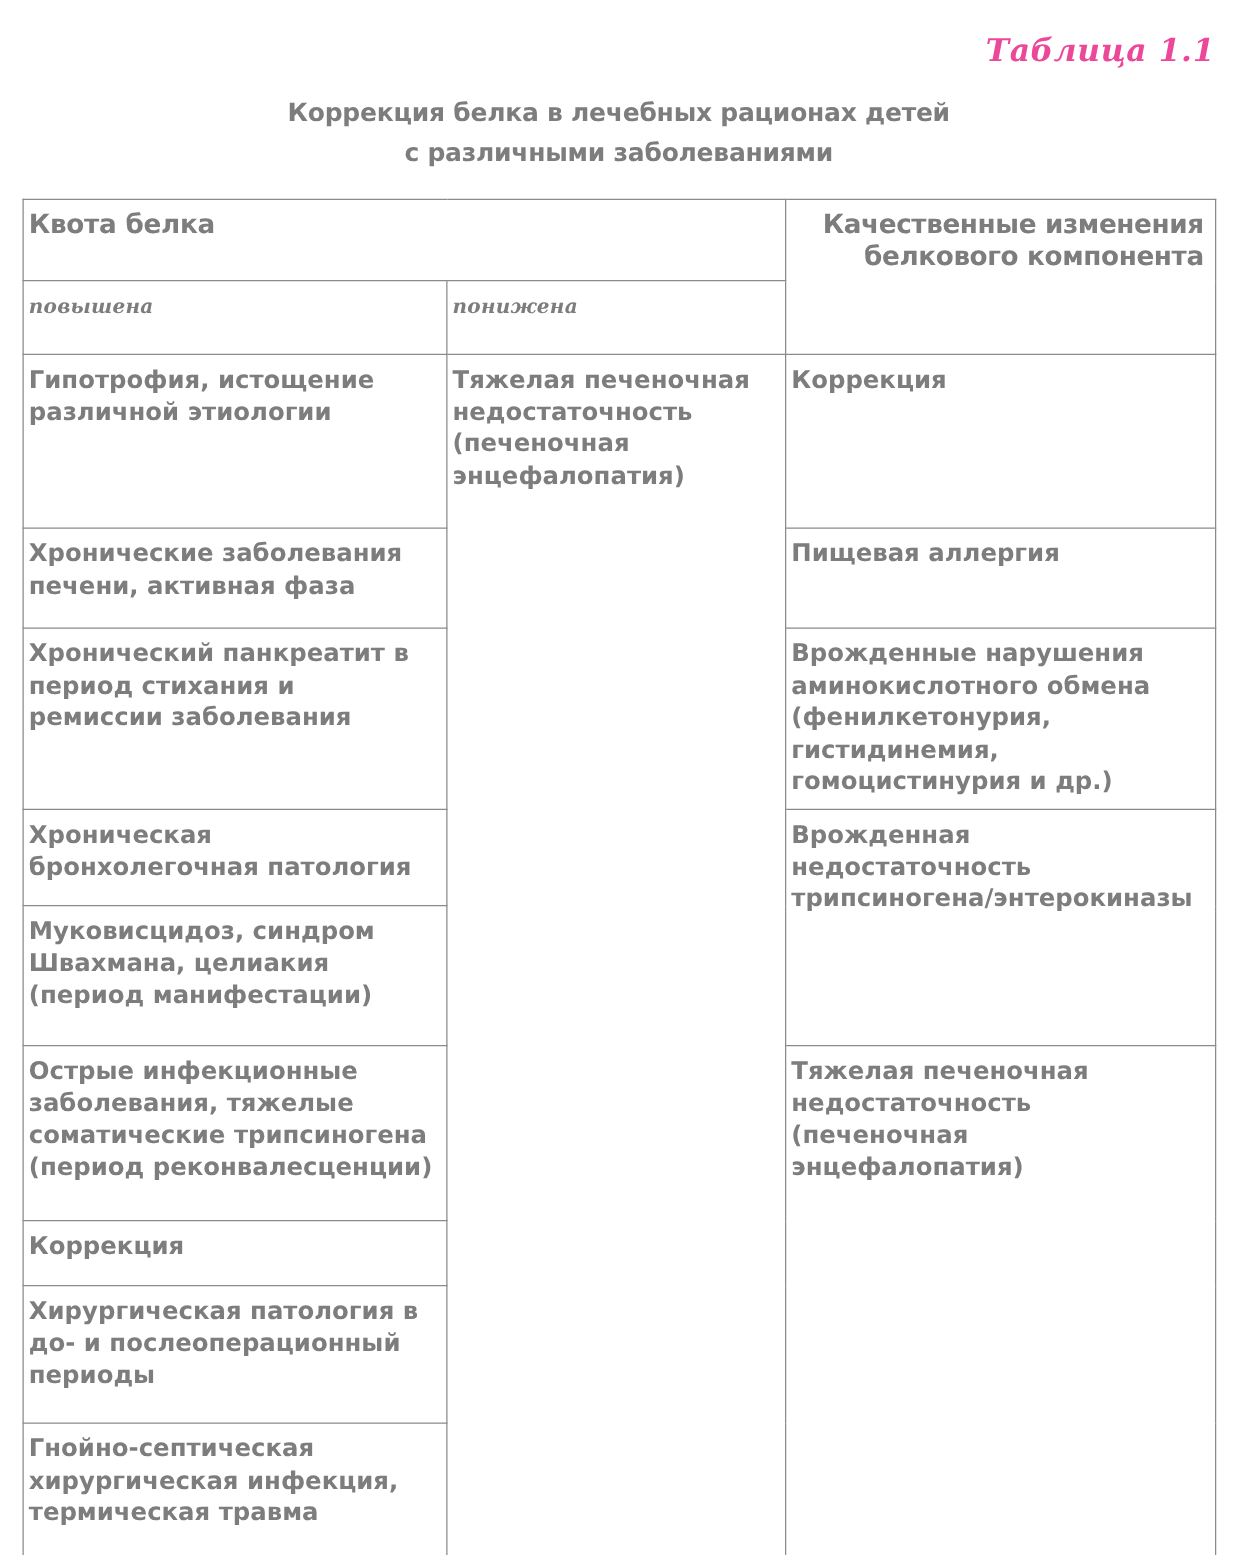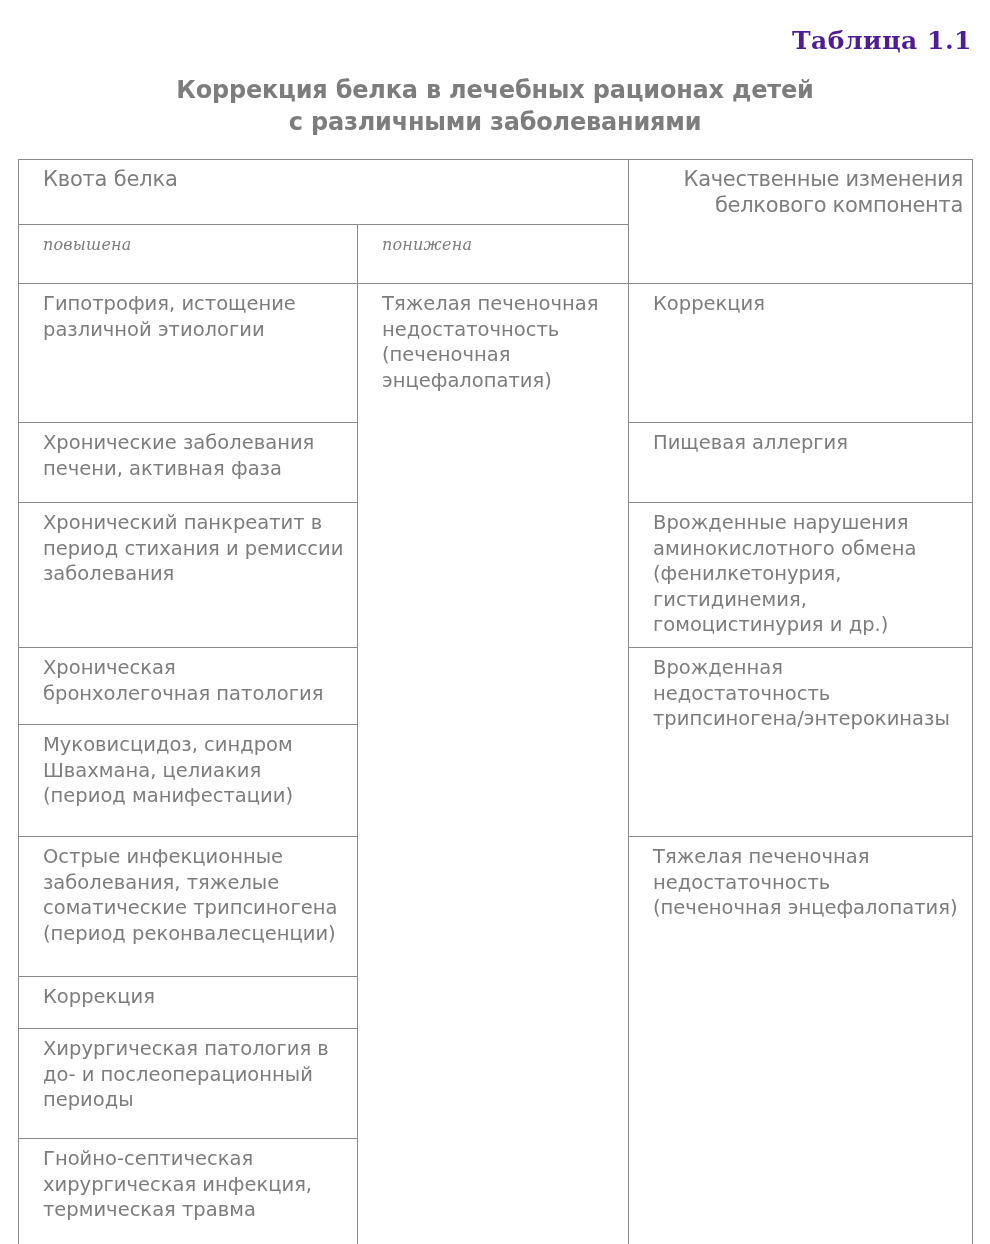--- a/index.html
+++ b/index.html
@@ -22,36 +22,37 @@
     width: 990px;
     height: 1244px;
   }
 
   
   .table-caption {
     position: absolute;
     right: 18px;
     top: 26px;
     font-family: "DejaVu Serif", serif;
+    font-style: italic;
     font-weight: 700;
     font-size: 25px;
     letter-spacing: 0.5px;
-    color: #4c1d95;
+    color: #ec4899;
     white-space: nowrap;
   }
 
   
   .title-block {
     position: absolute;
     left: 0;
     top: 74px;
     width: 990px;
     text-align: center;
     font-weight: 700;
-    font-size: 24px;
+    font-size: 20px;
     line-height: 32px;
     letter-spacing: -0.2px;
     color: #7d7d7d;
   }
   .title-block .line { display: block; }
 
   
   .tbl-wrap {
     position: absolute;
     left: 18px;
@@ -66,22 +67,22 @@
     border-collapse: collapse;
     table-layout: fixed;
     font-size: 19px;
     color: #7d7d7d;
   }
 
   table.data-table td,
   table.data-table th {
     border: 1px solid #8a8a8a;
     vertical-align: top;
-    padding: 7px 9px 4px 24px;
-    font-weight: normal;
+    padding: 7px 9px 4px 4px;
+    font-weight: bold;
     text-align: left;
     line-height: 25.5px;
   }
 
   
   th.hd-main {
     text-align: center;
     font-weight: 700;
     font-size: 21px;
     vertical-align: middle;

